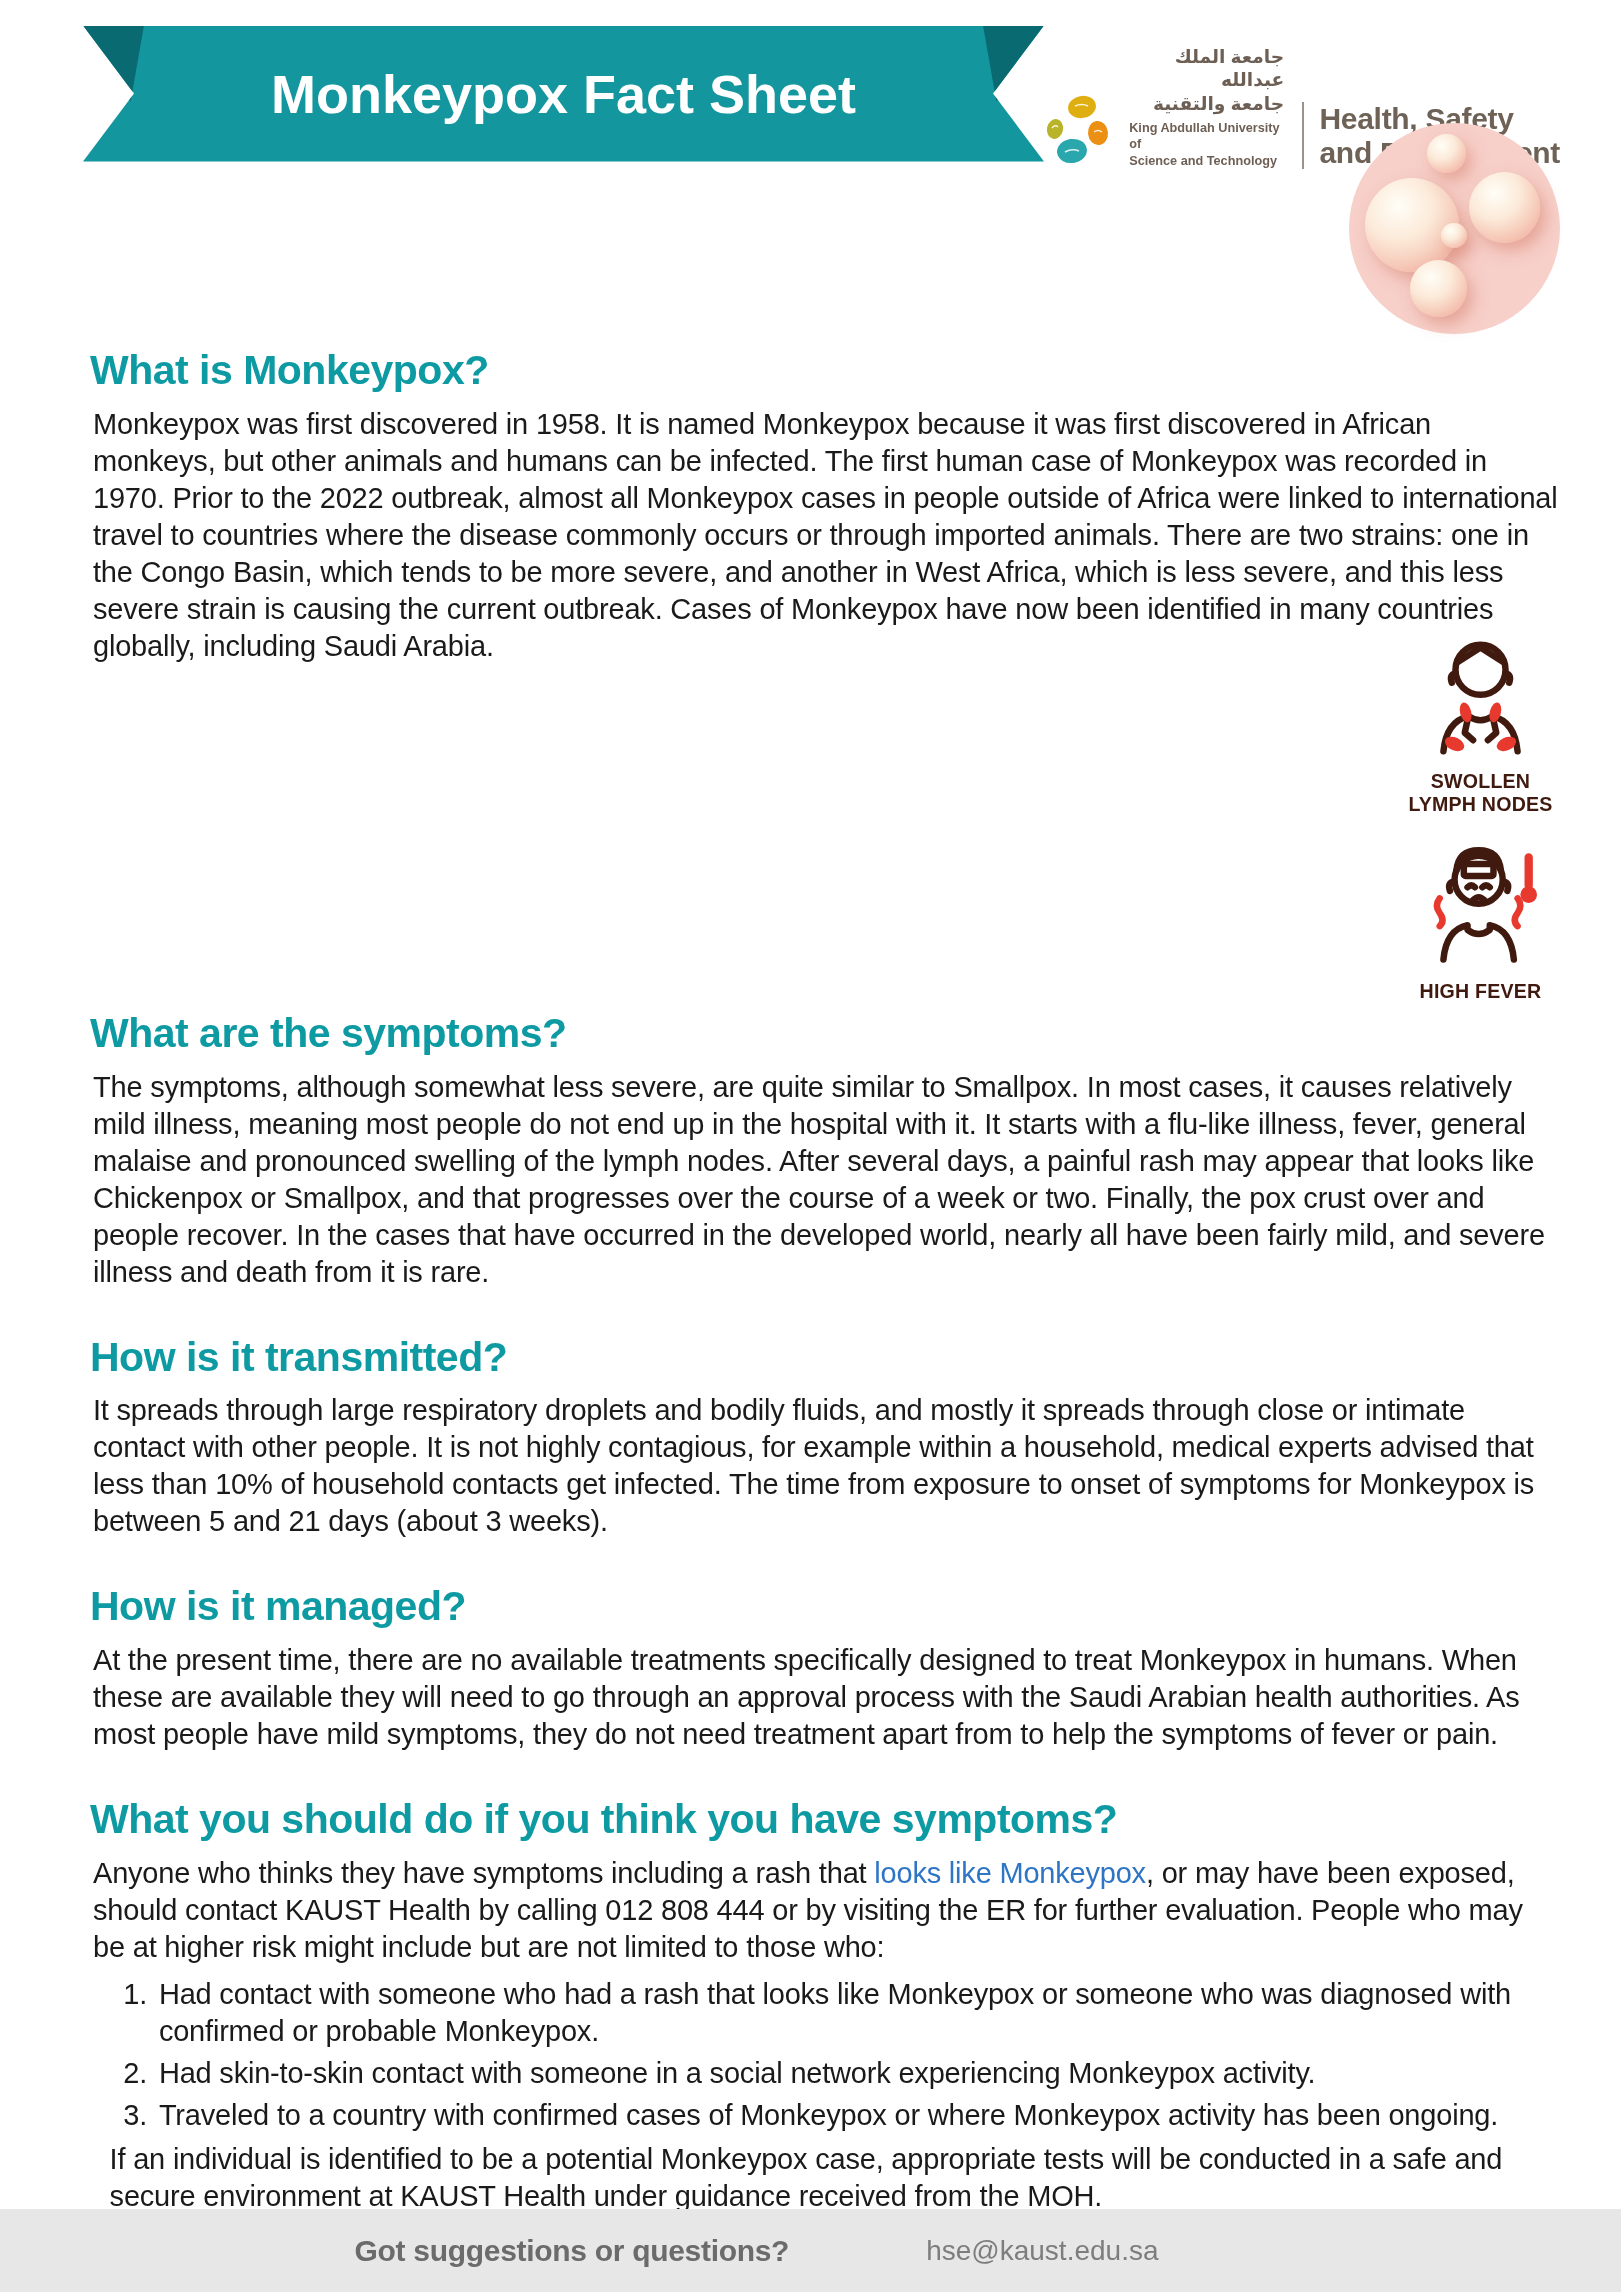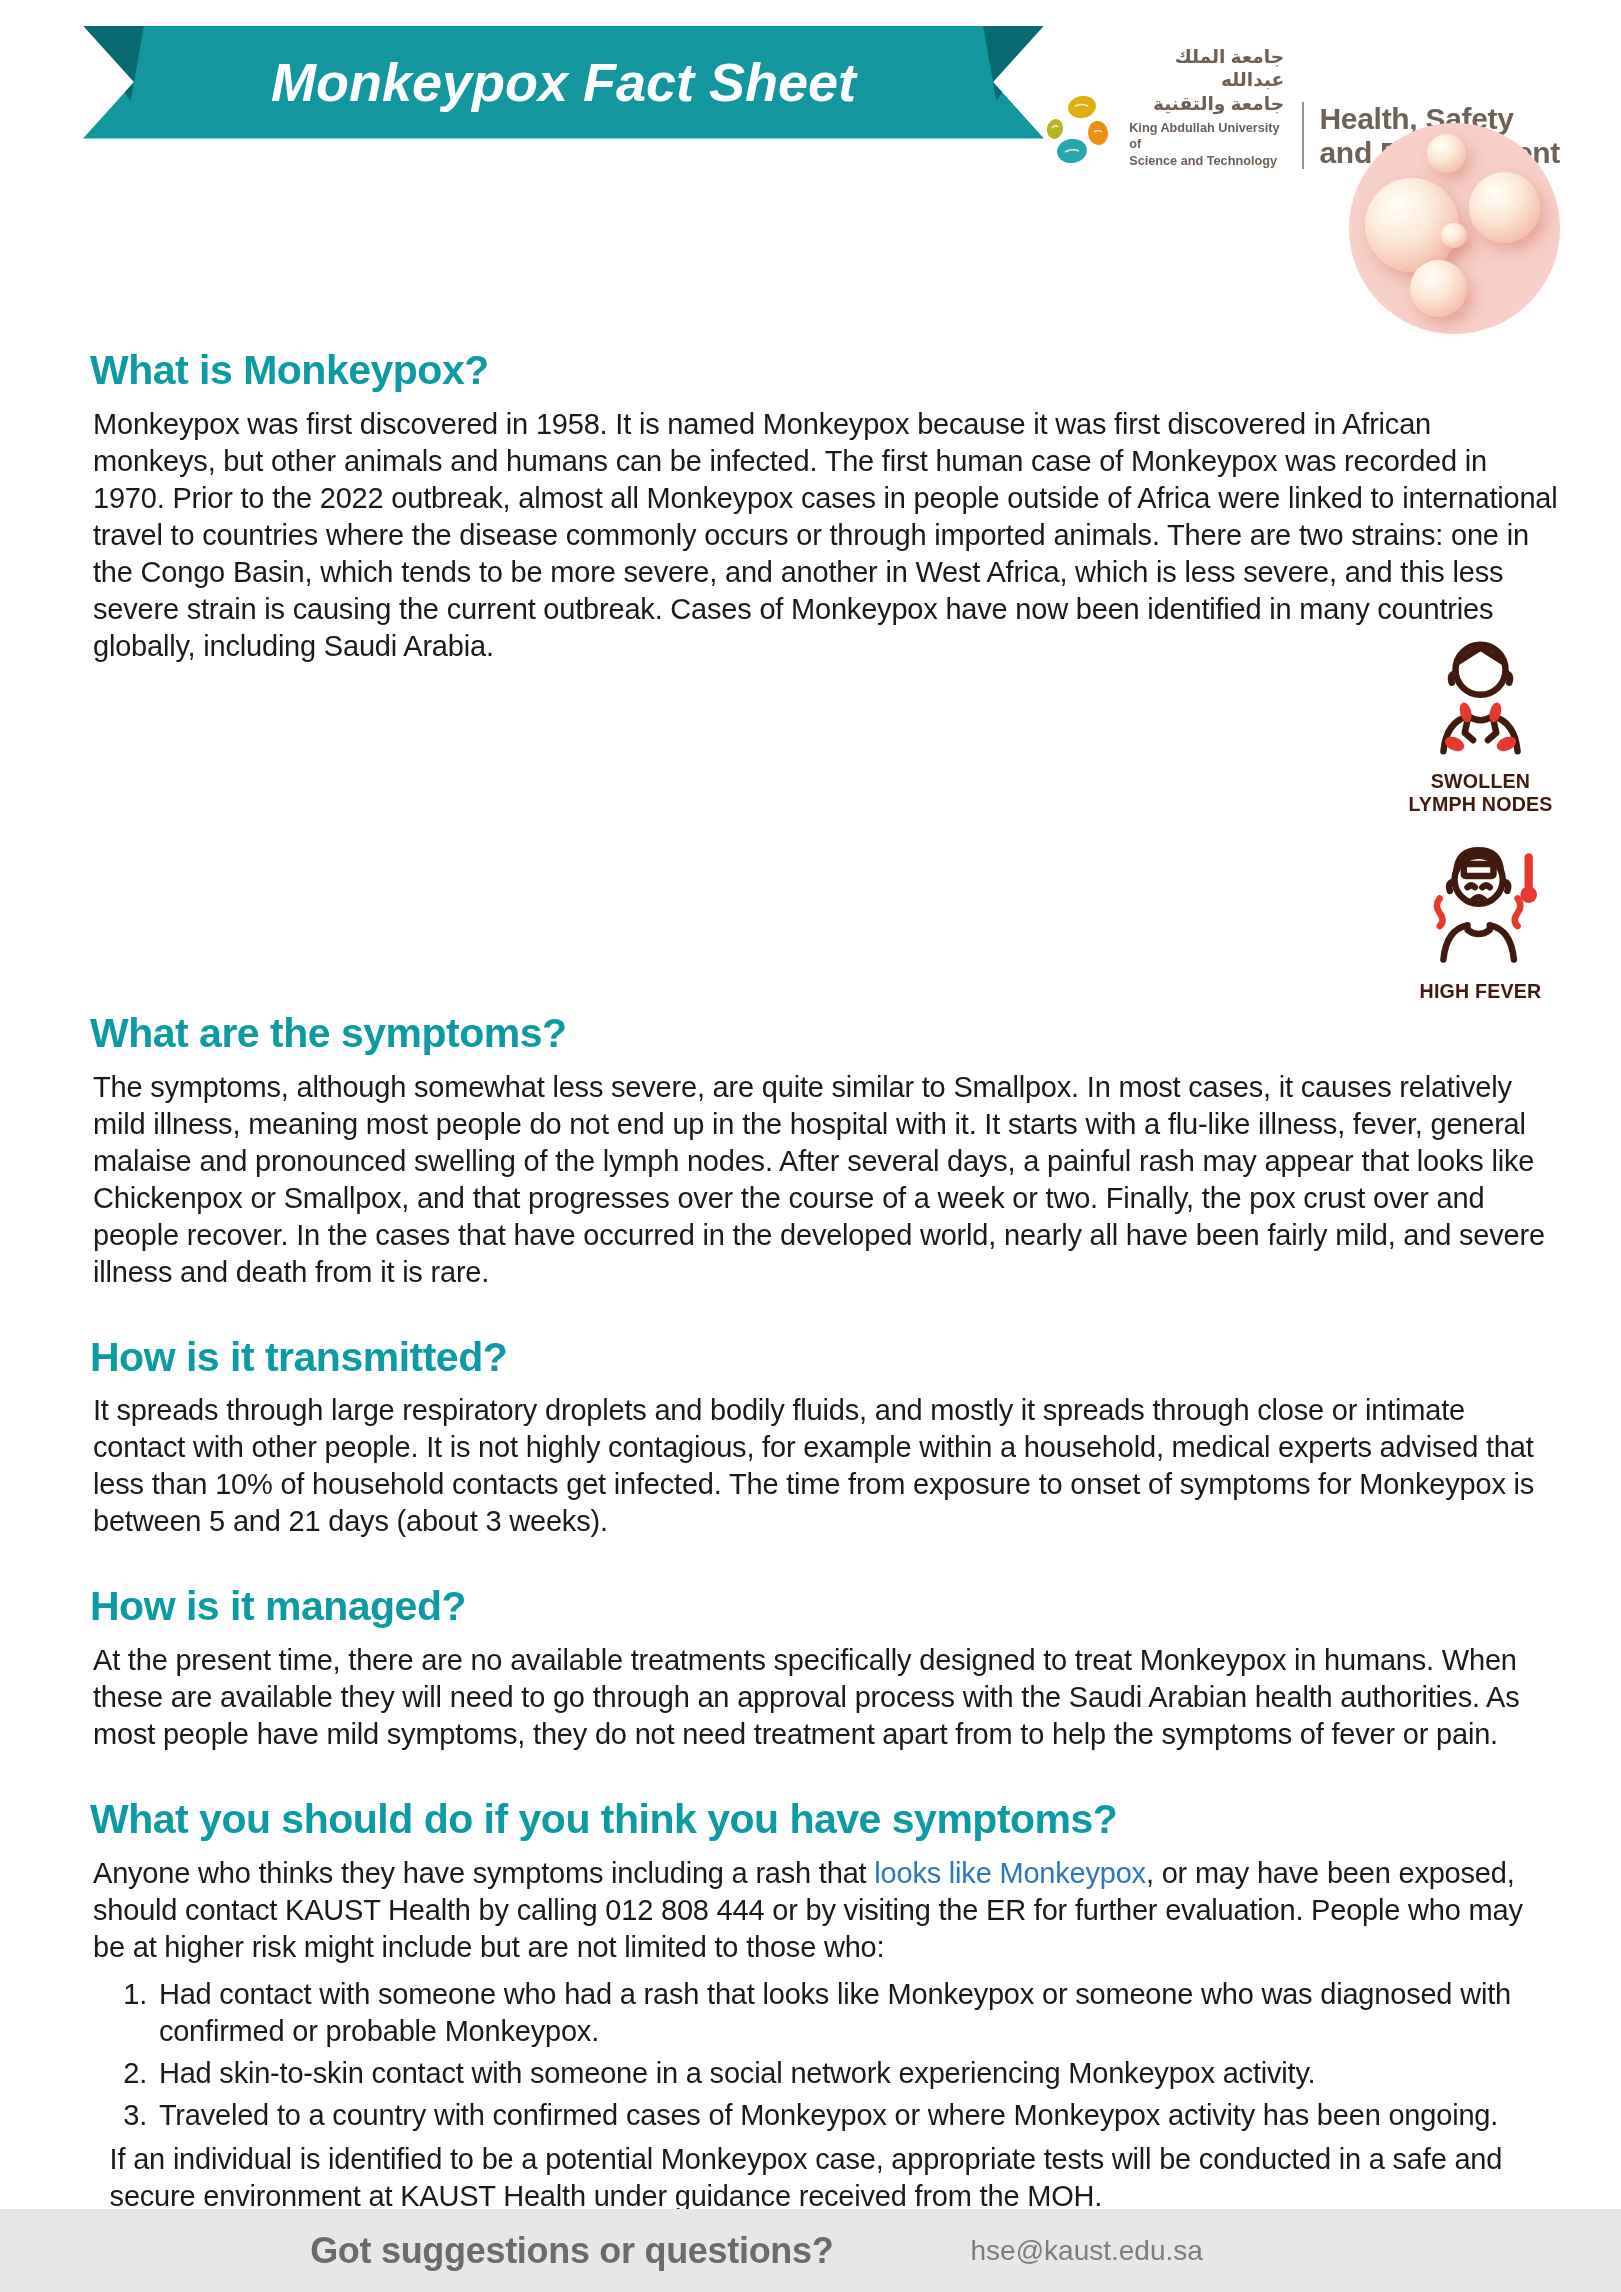--- a/index.html
+++ b/index.html
@@ -12,24 +12,23 @@
 
   
   .top-line { padding:29px 0 0 137px; font-size:26.5px; letter-spacing:-0.2px; }
   .dept { color:#1a1a1a; font-weight:600; }
   .sep  { color:var(--accent,#0d9aa2); font-weight:300; margin:0 9.8px; }
   .unit { color:var(--accent,#0d9aa2); font-weight:600; }
 
   
   .banner-row { position:relative; height:142px; margin-top:25.5px; }
   .ribbon {
-    position:absolute; left:83px; top:0; width:961px; height:113px;
+    position:absolute; left:83px; top:0; width:961px; height:136px;
     background:var(--banner,#14969e);
     clip-path:polygon(0 0,100% 0,calc(100% - 51px) 50%,100% 100%,0 100%,51px 50%);
-    font-style:italic;
   }
   .fold { position:absolute; top:0; width:61px; height:76px; background:var(--bannerfold,#0a6a72); }
   .fold-left  { left:0;  clip-path:polygon(0 0,100% 0,78% 100%); }
   .fold-right { right:0; clip-path:polygon(0 0,100% 0,22% 100%); }
   .ribbon-title {
     position:absolute; inset:0; display:flex; align-items:center; justify-content:center;
     color:#ffffff; font-size:54px; font-weight:600;
   }
 
   
@@ -71,21 +70,21 @@
   ol { margin:9.8px 0 0; padding-left:65px; }
   li { font-size:29px; line-height:37px; padding-left:3.9px; margin-bottom:4.9px; letter-spacing:-0.2px; }
   .closing { margin-left:19.6px; margin-top:7.8px; }
 
   .textlink { color:var(--link,#2e75c4); text-decoration:none; cursor:pointer; }
 
   
   footer { position:absolute; left:0; right:0; bottom:0; height:84px;
     background:var(--footerbg,#e7e7e7); display:flex; align-items:center; justify-content:center;
     gap:137px; padding-right:108px; box-sizing:border-box; }
-  .footer-q { font-size:36px; font-weight:700; color:var(--footertext,#6b6b6b); letter-spacing:-0.3px; }
+  .footer-q { font-size:30px; font-weight:700; color:var(--footertext,#6b6b6b); letter-spacing:-0.3px; }
   .footer-email { font-size:28px; color:#7d7d7d; text-decoration:none; }
 </style>
 </head>
 <body>
 
 <div class="page">
 
 
   <div class="banner-row">
     <div class="ribbon">

